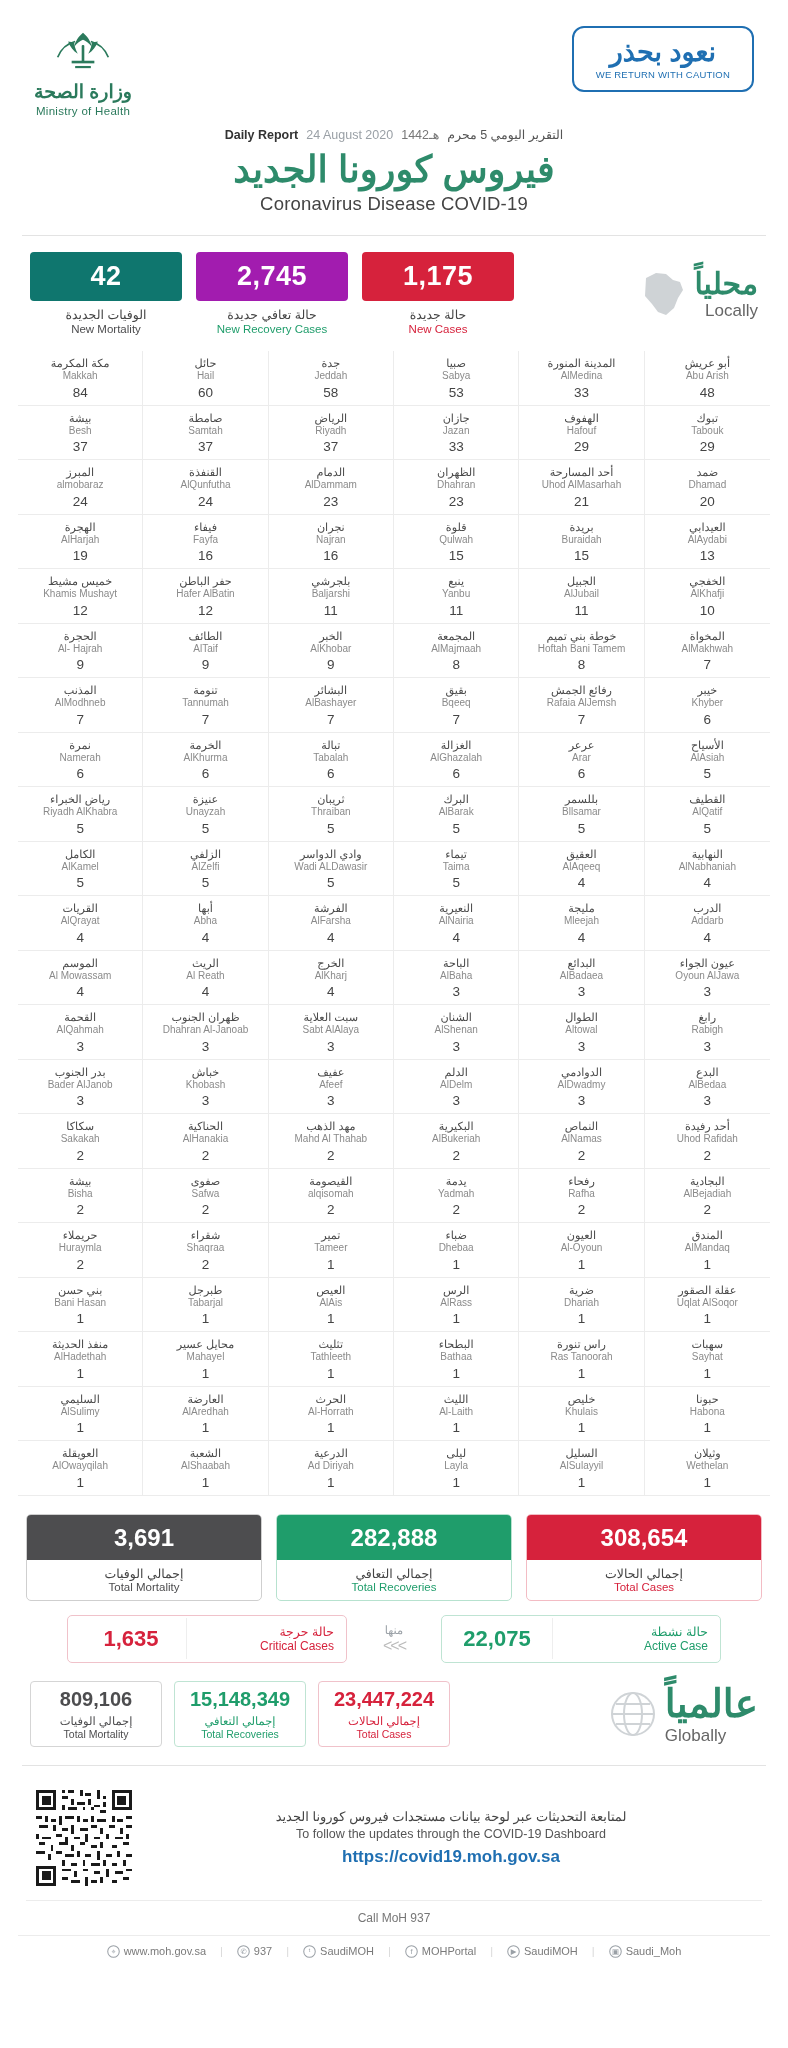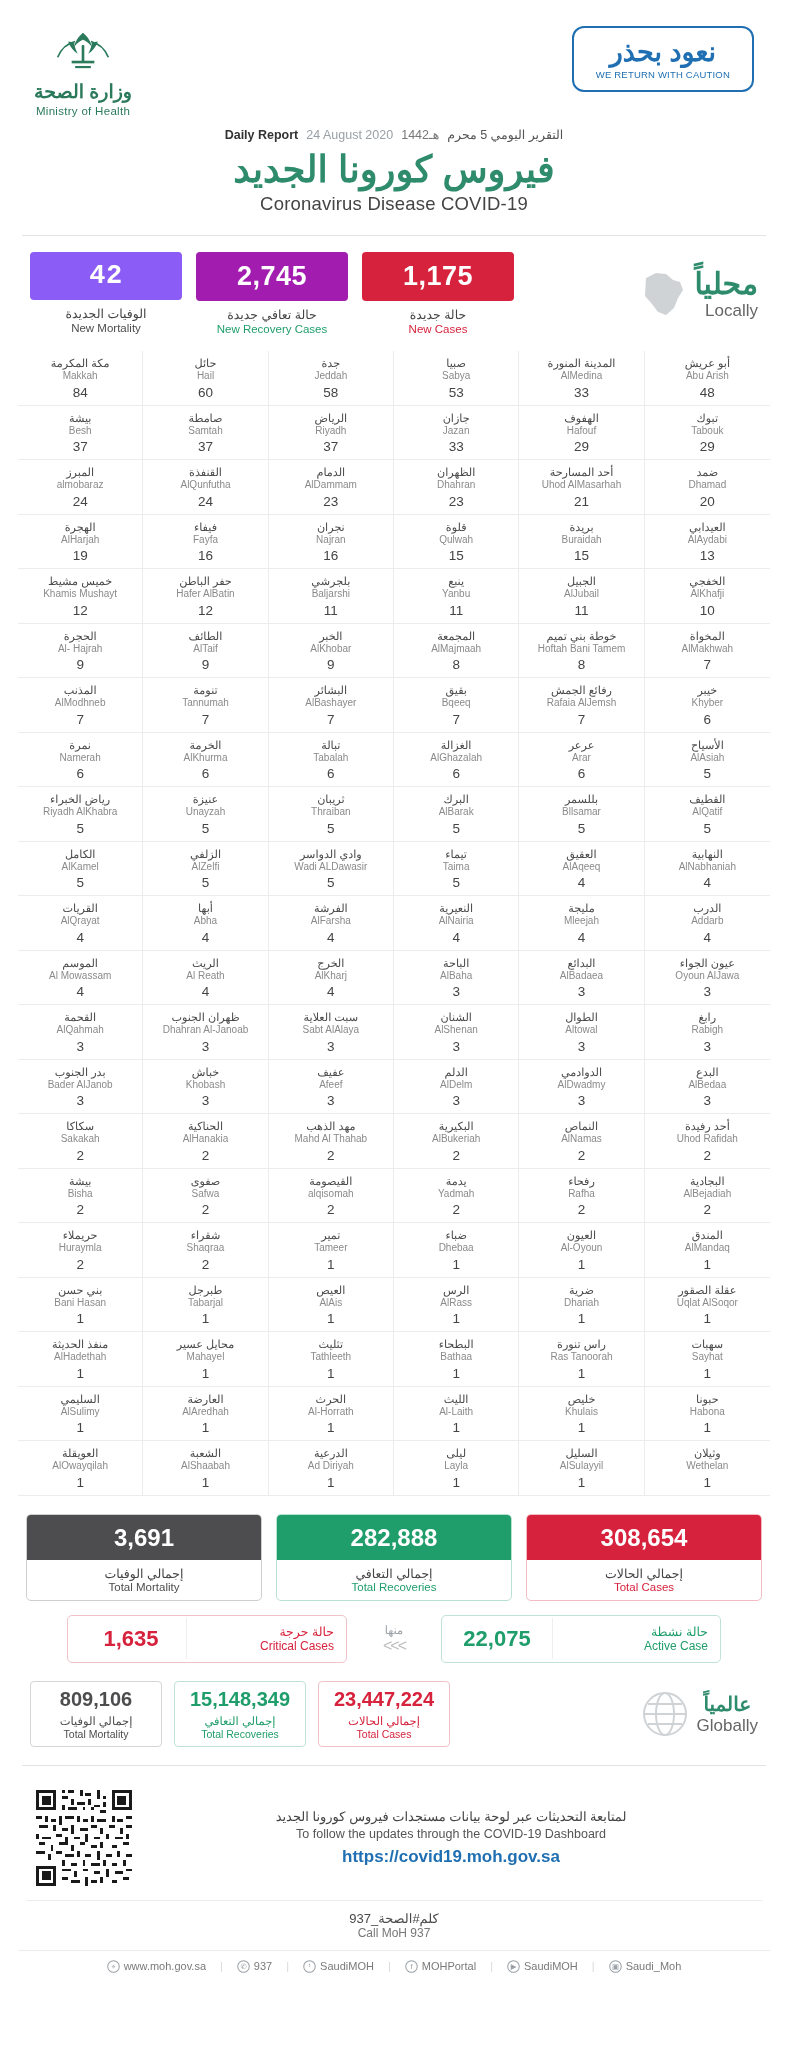--- a/index.html
+++ b/index.html
@@ -48,21 +48,21 @@
     padding: 4px 30px 6px 30px;
   }
   .stat-group { display:flex; gap: 14px; }
   .stat {
     width: 152px; text-align:center;
   }
   .stat .box {
     border-radius: 4px; padding: 9px 0 9px; color:#fff; font-size: 27px; font-weight:bold;
     letter-spacing:.5px;
   }
-  .stat.dark .box { background:#8b5cf6;font-family:Liberation Mono, monospace; }
+  .stat.dark .box { background:#0f766e; }
   .stat.green .box { background:#a21caf; }
   .stat.red .box { background:#d6223c; }
   .stat .lab-ar { font-size: 12.5px; margin-top:6px; color:#444; }
   .stat .lab-en { font-size: 11.5px; margin-top:1px; }
   .stat.dark .lab-en { color:#4d4d4f; }
   .stat.green .lab-en { color:#1f9d6b; }
   .stat.red .lab-en { color:#d6223c; }
 
   .locally { display:flex; align-items:center; gap:8px; }
   .locally .txt { text-align:right; }
@@ -136,21 +136,21 @@
   .gstat .v { font-size: 20px; font-weight:bold; }
   .gstat .ar { font-size: 11.5px; margin-top:3px; }
   .gstat .en { font-size: 10.5px; }
   .gstat.dark .v { color:#4d4d4f; } .gstat.dark .ar,.gstat.dark .en { color:#4d4d4f; }
   .gstat.green .v { color:#1f9d6b; } .gstat.green .ar,.gstat.green .en { color:#1f9d6b; }
   .gstat.red .v { color:#d6223c; } .gstat.red .ar,.gstat.red .en { color:#d6223c; }
   .gstat.dark { border-color:#d5d5d5; }
   .gstat.green { border-color:#bfe4d3; }
   .gstat.red { border-color:#f0c2ca; }
   .globally { display:flex; align-items:center; gap:8px; }
-  .globally .ar { font-size: 20px; color:#2e8b6b; font-weight:bold;text-align:center; }
+  .globally .ar { font-size: 39px; color:#2e8b6b; font-weight:bold; }
   .globally .en { font-size: 17px; color:#666; }
   .globe { width: 48px; height:48px; }
 
   
   .dash { display:flex; align-items:center; gap: 18px; padding: 12px 36px 4px; }
   .qr { width: 96px; height: 96px; flex:none; }
   .dashtxt { flex:1; text-align:center; }
   .dashtxt .ar { font-size: 13px; color:#444; }
   .dashtxt .en { font-size: 12.5px; color:#555; margin-top:3px; }
   .dashtxt .url { font-size: 17px; color:#1f6fb2; font-weight:bold; margin-top:6px; }
@@ -1058,21 +1058,20 @@
       </svg>
     </div>
     <div class="dashtxt">
       <div class="ar">لمتابعة التحديثات عبر لوحة بيانات مستجدات فيروس كورونا الجديد</div>
       <div class="en">To follow the updates through the COVID-19 Dashboard</div>
       <div class="url">https://covid19.moh.gov.sa</div>
     </div>
   </div>
 
   <div class="callbar">
-    <div class="ar">كلم#الصحة_937</div>
     <div class="en">Call MoH 937</div>
   </div>
 
   <div class="footer" id="footer-row">
       <span class="fitem">
         <span class="ficon"><svg viewBox="0 0 14 14" width="13" height="13">
             <circle cx="7" cy="7" r="6.2" fill="none" stroke="#9aa0a6" stroke-width="1.1"></circle>
             <text x="7" y="10" font-size="8" text-anchor="middle" fill="#9aa0a6" font-family="Liberation Sans, sans-serif">⌖</text>
           </svg></span>
         <span>www.moh.gov.sa</span>

